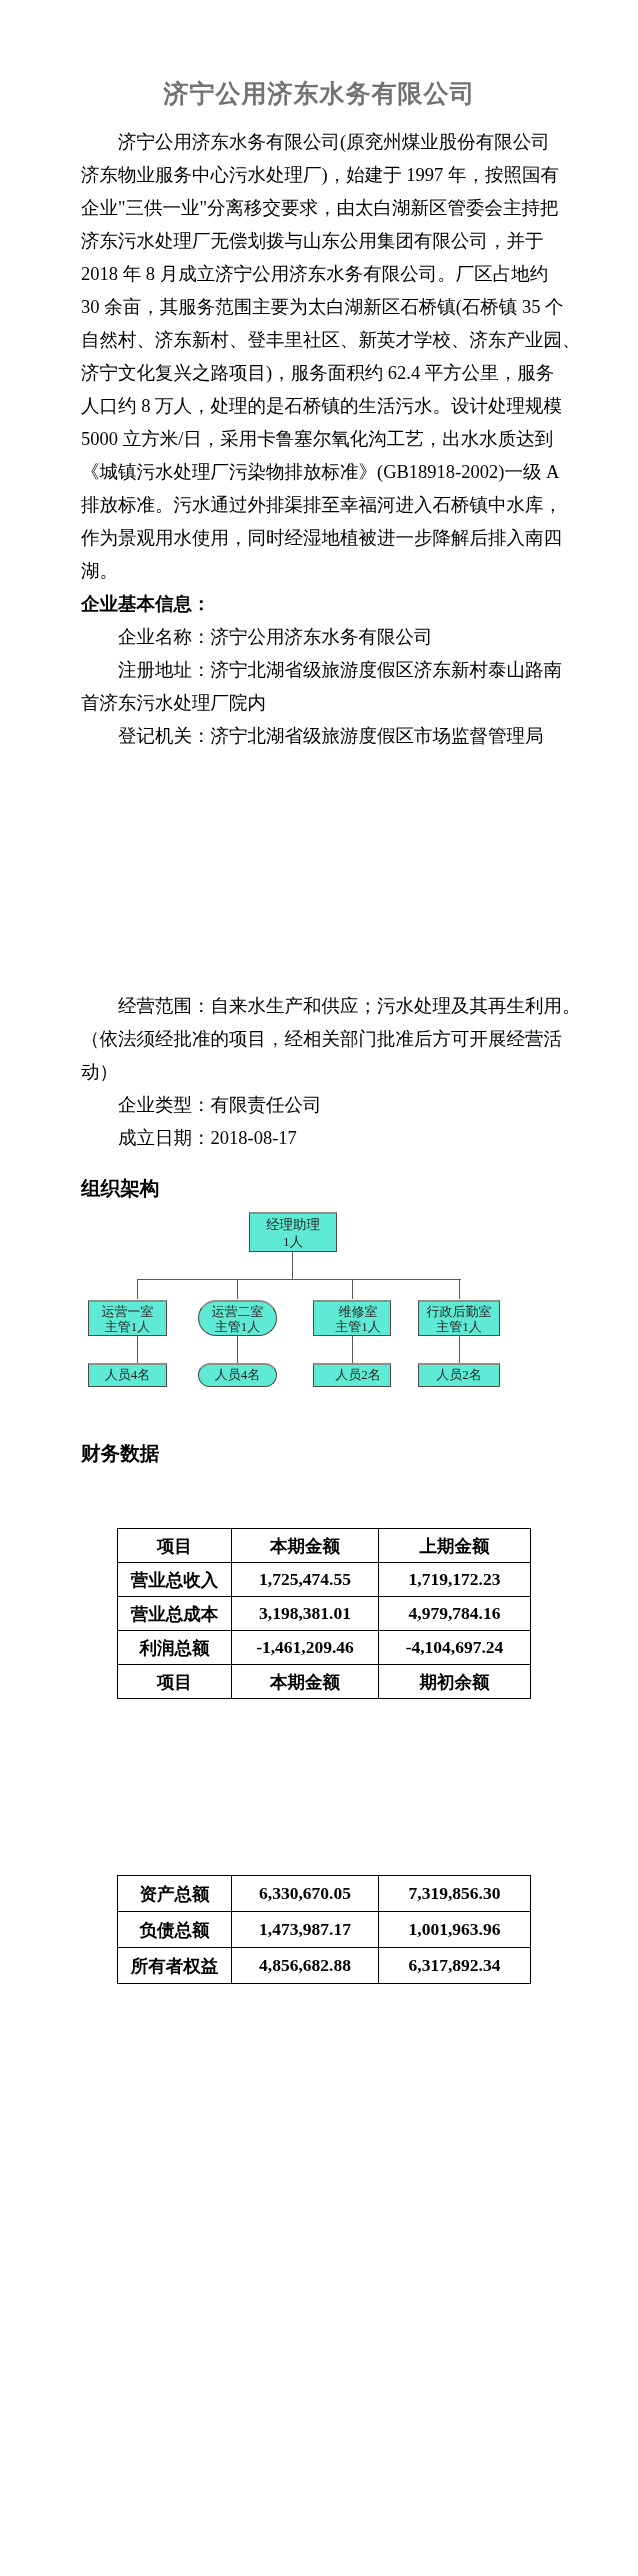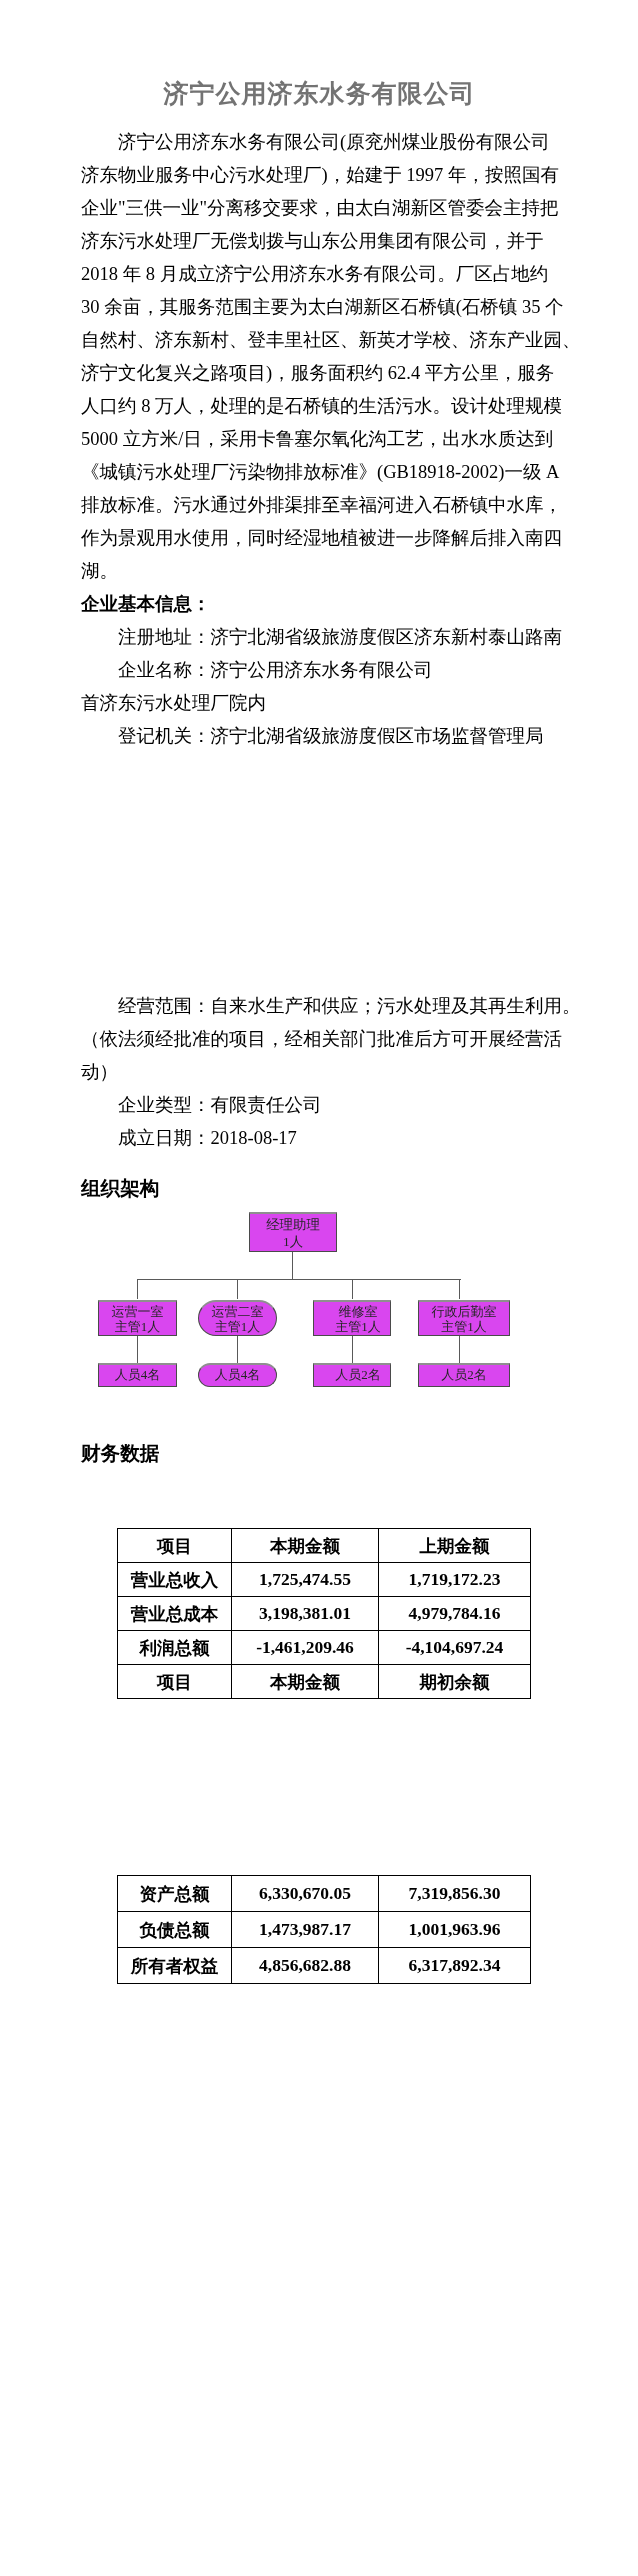--- a/index.html
+++ b/index.html
@@ -17,31 +17,31 @@
   .docline { height:33px; line-height:33px; white-space:nowrap; }
   .ind { text-indent:37px; }
   .bold { font-weight:bold; }
   .sec-heading { font-size:19.6px; font-weight:bold; line-height:24px; }
   #org-heading { top:1177px; left:81px; }
   #fin-heading { top:1442px; left:81px; }
 
   
   #org-chart { top:1212px; left:0; width:639px; height:180px; }
   .obox {
-    position:absolute; box-sizing:border-box; background:#d946ef;
+    position:absolute; box-sizing:border-box; background:#5eead4;
     border:1px solid #4a4a4a; border-top:2.1px solid #8f8f8f;
     text-align:center; color:#262626;
   }
   .root-box { left:249px; top:0; width:88px; height:40px; font-size:13.4px; line-height:17px; padding-top:2.1px; }
   .dept-box { top:88px; height:36px; font-size:13px; line-height:15.5px; padding-top:1.5px; }
   .staff-box { top:151px; height:24px; font-size:13px; line-height:20.6px; }
-  .d1 { left:98px; width:79px; }
+  .d1 { left:88px; width:79px; }
   .d2 { left:198px; width:79px;border-radius:18px; }
   .d3 { left:313px; width:78px;padding-left:12px; }
-  .d4 { left:418px; width:92px; }
+  .d4 { left:418px; width:82px; }
   .vline, .hline { position:absolute; background:#595959; }
   .vline { width:1px; }
   .hline { height:1px; }
 
   
   .fin-table { position:absolute; border-collapse:collapse; table-layout:fixed; background:#ffffff; }
   #fin-table-1 { top:1528px; left:117px; }
   #fin-table-2 { top:1875px; left:117px; }
   .fin-table td {
     border:1.5px solid #000000; font-weight:bold; font-size:17.5px;
@@ -66,22 +66,22 @@
   <div class="docline">30 余亩，其服务范围主要为太白湖新区石桥镇(石桥镇 35 个</div>
   <div class="docline">自然村、济东新村、登丰里社区、新英才学校、济东产业园、</div>
   <div class="docline">济宁文化复兴之路项目)，服务面积约 62.4 平方公里，服务</div>
   <div class="docline">人口约 8 万人，处理的是石桥镇的生活污水。设计处理规模</div>
   <div class="docline">5000 立方米/日，采用卡鲁塞尔氧化沟工艺，出水水质达到</div>
   <div class="docline">《城镇污水处理厂污染物排放标准》(GB18918-2002)一级 A</div>
   <div class="docline">排放标准。污水通过外排渠排至幸福河进入石桥镇中水库，</div>
   <div class="docline">作为景观用水使用，同时经湿地植被进一步降解后排入南四</div>
   <div class="docline">湖。</div>
   <div class="docline bold">企业基本信息：</div>
+  <div class="docline ind">企业名称：济宁公用济东水务有限公司</div>
   <div class="docline ind">注册地址：济宁北湖省级旅游度假区济东新村泰山路南</div>
-  <div class="docline ind">企业名称：济宁公用济东水务有限公司</div>
   <div class="docline">首济东污水处理厂院内</div>
   <div class="docline ind">登记机关：济宁北湖省级旅游度假区市场监督管理局</div>
 </div>
 
 <div class="abs flow" style="top:990px;">
   <div class="docline ind">经营范围：自来水生产和供应；污水处理及其再生利用。</div>
   <div class="docline">（依法须经批准的项目，经相关部门批准后方可开展经营活</div>
   <div class="docline">动）</div>
   <div class="docline ind">企业类型：有限责任公司</div>
   <div class="docline ind">成立日期：2018-08-17</div>

